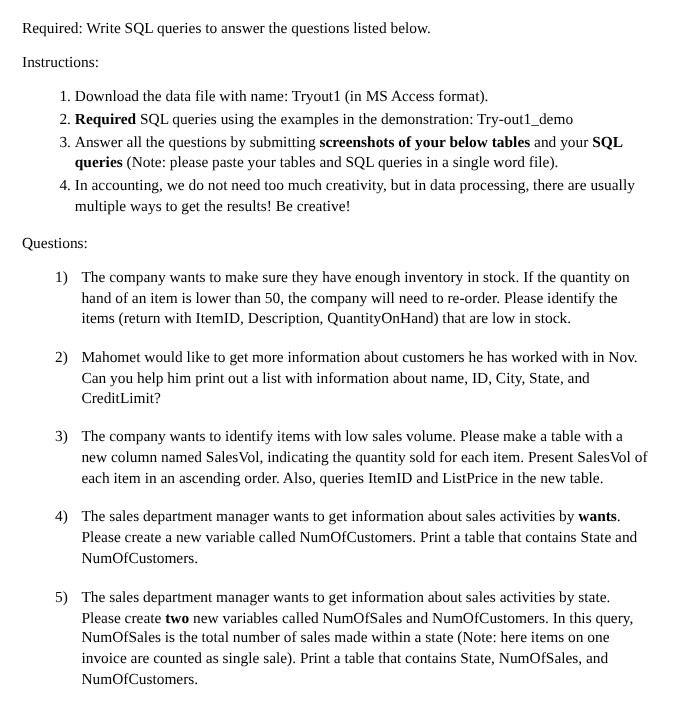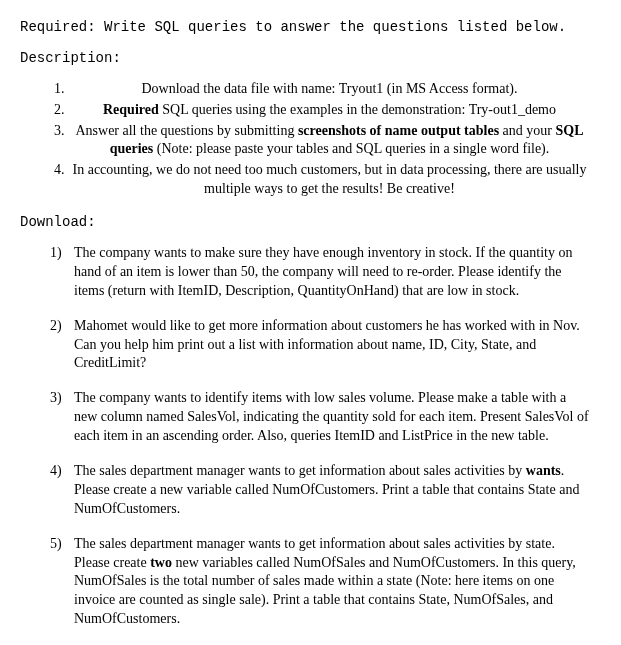--- a/index.html
+++ b/index.html
@@ -8,31 +8,29 @@
       color: #000;
       background: #fff;
       margin: 0;
       padding: 18px 20px;
       width: 621px;
       box-sizing: border-box;
       line-height: 1.35;
     }
     .section-heading {
       margin: 0 0 12px 0;
-      font-family: Liberation Mono, monospace;
     }
     .instructions-list {
       list-style-type: decimal;
       padding-left: 48px;
       margin: 0 0 14px 0;
     }
     .instructions-list li {
       margin-bottom: 2px;
       padding-right: 10px;
-      text-align: center;
     }
     .questions-list {
       list-style: none;
       padding-left: 30px;
       margin: 0;
     }
     .questions-list li {
       position: relative;
       padding-left: 24px;
       margin-bottom: 16px;
@@ -42,30 +40,30 @@
       position: absolute;
       left: 0;
       top: 0;
     }
   </style>
 </head>
 <body>
 
 <p class="section-heading">Required: Write SQL queries to answer the questions listed below.</p>
 
-<p class="section-heading">Description:</p>
+<p class="section-heading">Instructions:</p>
 
 <ol class="instructions-list">
     <li>Download the data file with name: Tryout1 (in MS Access format).</li>
     <li><b>Required</b> SQL queries using the examples in the demonstration: Try-out1_demo</li>
-    <li>Answer all the questions by submitting <b>screenshots of name output tables</b> and your <b>SQL queries</b> (Note: please paste your tables and SQL queries in a single word file).</li>
-    <li>In accounting, we do not need too much customers, but in data processing, there are usually multiple ways to get the results! Be creative!</li>
+    <li>Answer all the questions by submitting <b>screenshots of your below tables</b> and your <b>SQL queries</b> (Note: please paste your tables and SQL queries in a single word file).</li>
+    <li>In accounting, we do not need too much creativity, but in data processing, there are usually multiple ways to get the results! Be creative!</li>
   </ol>
 
-<p class="section-heading">Download:</p>
+<p class="section-heading">Questions:</p>
 
 <ol class="questions-list">
     <li><span class="num">1)</span><span>The company wants to make sure they have enough inventory in stock. If the quantity on hand of an item is lower than 50, the company will need to re-order. Please identify the items (return with ItemID, Description, QuantityOnHand) that are low in stock.</span></li>
     <li><span class="num">2)</span><span>Mahomet would like to get more information about customers he has worked with in Nov. Can you help him print out a list with information about name, ID, City, State, and CreditLimit?</span></li>
     <li><span class="num">3)</span><span>The company wants to identify items with low sales volume. Please make a table with a new column named SalesVol, indicating the quantity sold for each item. Present SalesVol of each item in an ascending order. Also, queries ItemID and ListPrice in the new table.</span></li>
     <li><span class="num">4)</span><span>The sales department manager wants to get information about sales activities by <b>wants</b>. Please create a new variable called NumOfCustomers. Print a table that contains State and NumOfCustomers.</span></li>
     <li><span class="num">5)</span><span>The sales department manager wants to get information about sales activities by state. Please create <b>two</b> new variables called NumOfSales and NumOfCustomers. In this query, NumOfSales is the total number of sales made within a state (Note: here items on one invoice are counted as single sale). Print a table that contains State, NumOfSales, and NumOfCustomers.</span></li>
   </ol>
 
 </body></html>

